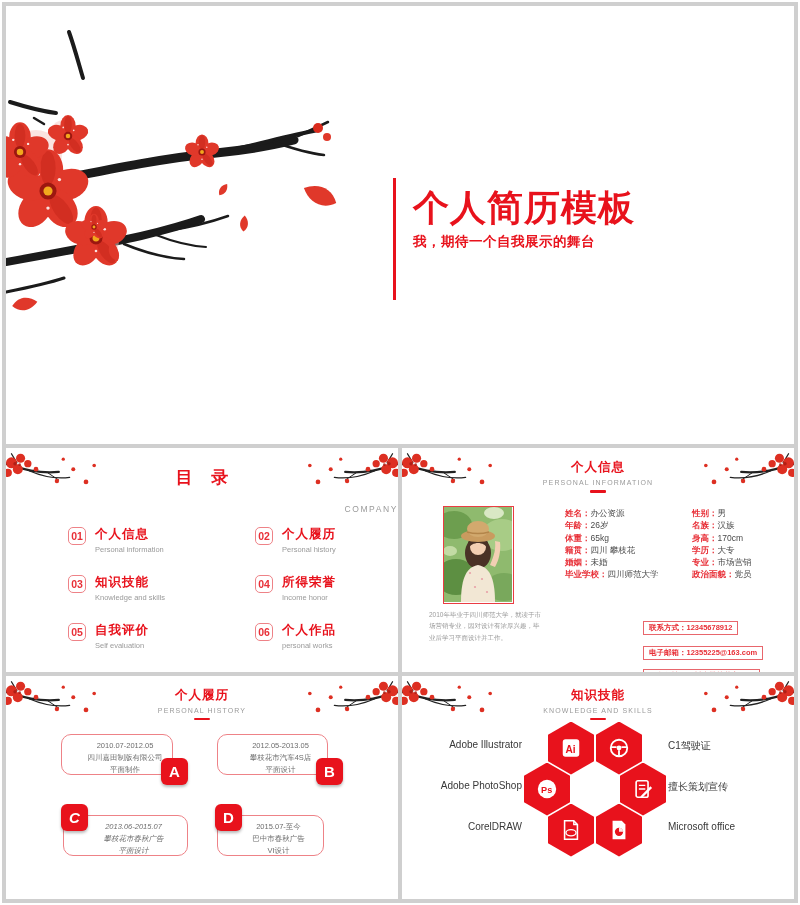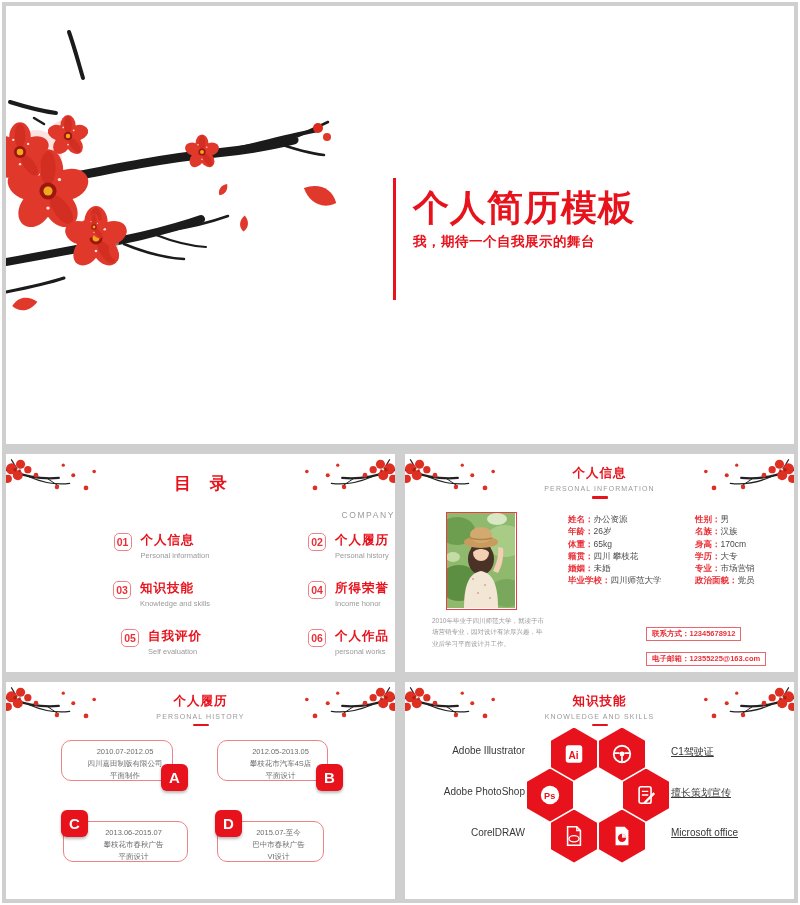--- a/index.html
+++ b/index.html
@@ -6,21 +6,21 @@
     --red:#e8121c;
     --soft-red:#ee8287;
     --frame:#cfcfcf;
   }
   *{margin:0;padding:0;box-sizing:border-box;}
   body{background:#fff;font-family:"Liberation Sans","DejaVu Sans",sans-serif;}
   .canvas{width:800px;height:905px;background:#fff;padding:2px;position:relative;}
   .frame{
     width:796px;height:901px;border:4px solid var(--frame);
     background:var(--frame);
-    display:grid;grid-template-columns:1fr 1fr;grid-template-rows:438px 1fr 1fr;gap:10px;
+    display:grid;grid-template-columns:1fr 1fr;grid-template-rows:438px 1fr 1fr;gap:4px;
   }
   .slide{position:relative;background:#fff;overflow:hidden;}
   .hero{grid-column:1 / -1;}
 
   
   .hero-art{position:absolute;left:0;top:0;}
   .hero-rule{position:absolute;left:387px;top:172px;width:3px;height:122px;background:var(--red);}
   .hero-title{position:absolute;left:407px;top:178px;font-size:36px;font-weight:bold;color:var(--red);letter-spacing:1px;}
   .hero-subtitle{position:absolute;left:407px;top:227px;font-size:13.5px;font-weight:bold;color:var(--red);letter-spacing:.5px;}
   .hero-desc{position:absolute;left:407px;top:253px;width:262px;font-size:9.5px;line-height:1.35;color:#7b7b7b;}
@@ -32,21 +32,21 @@
   .sec-header{position:absolute;top:11px;left:0;right:0;text-align:center;}
   .sec-title{font-size:12.5px;font-weight:bold;color:var(--red);letter-spacing:1px;}
   .sec-sub{font-size:7px;color:#9a9a9a;letter-spacing:1.1px;margin-top:3px;}
   .sec-line{width:16px;height:2.5px;background:var(--red);border-radius:1px;margin:4px auto 0;}
 
   
   .toc-header{position:absolute;top:18px;left:0;right:0;text-align:center;}
   .toc-title{font-size:17px;font-weight:bold;color:var(--red);letter-spacing:7px;text-indent:7px;}
   .toc-company{font-size:8.5px;color:#9a9a9a;letter-spacing:1.6px;margin-top:15px;text-align:right;}
   .toc-grid{position:absolute;left:62px;top:78px;display:grid;grid-template-columns:187px 187px;row-gap:20px;}
-  .toc-item{display:flex;align-items:flex-start;justify-content:center;}
+  .toc-item{display:flex;align-items:flex-start;}
   .toc-num{width:18px;height:18px;border:1.3px solid var(--soft-red);border-radius:5px;color:#e83038;
            font-size:10.5px;font-weight:bold;text-align:center;line-height:16px;margin-right:9px;margin-top:1px;}
   .toc-t{font-size:12.5px;font-weight:bold;color:var(--red);letter-spacing:1px;}
   .toc-s{font-size:7.5px;color:#9a9a9a;margin-top:2px;}
 
   
   .photo{position:absolute;left:41px;top:58px;width:71px;height:98px;border:1.5px solid #ea3d43;}
   .photo svg{display:block;}
   .photo-caption{position:absolute;left:27px;top:161px;width:116px;font-size:6.5px;line-height:1.75;color:#9b9b9b;}
   .fields{position:absolute;top:59px;}
@@ -59,37 +59,37 @@
                font-size:7.5px;font-weight:bold;line-height:12px;padding:0 5px;white-space:nowrap;margin-top:34px;}
   .contact-box.c1{top:139px;}
   .contact-box.c2{top:164px;}
   .contact-box.c3{top:187px;}
 
   
   .h-box{position:absolute;border:1.2px solid var(--soft-red);border-radius:10px;text-align:center;padding-top:5px;padding-left:16px;}
   .h-box .h-line{font-size:7.5px;color:#6d6d6d;line-height:1.65;}
   .h-a{left:55px;top:58px;width:112px;height:41px;}
   .h-b{left:211px;top:58px;width:111px;height:41px;}
-  .h-c{left:57px;top:139px;width:125px;height:41px;}
+  .h-c{left:57px;top:139px;width:125px;height:41px;font-style:italic;}
   .h-d{left:211px;top:139px;width:107px;height:41px;}
   .h-badge{position:absolute;width:27px;height:27px;border-radius:6px;background:var(--red);color:#fff;
            font-size:15px;font-weight:bold;text-align:center;line-height:27px;box-shadow:0 2px 3px rgba(0,0,0,.28);}
   .h-a .h-badge,.h-b .h-badge{right:-16px;bottom:-11px;}
   .h-c .h-badge,.h-d .h-badge{left:-3px;top:-12px;}
 
   
   .hex{position:absolute;width:46px;height:53px;background:var(--red);
        clip-path:polygon(50% 0%,100% 25%,100% 75%,50% 100%,0% 75%,0% 25%);
        display:flex;align-items:center;justify-content:center;}
   .hx-tl{left:146px;top:46px;}  .hx-tr{left:194px;top:46px;}
   .hx-ml{left:122px;top:87px;}  .hx-mr{left:218px;top:87px;}
   .hx-bl{left:146px;top:128px;} .hx-br{left:194px;top:128px;}
   .sk-label{position:absolute;font-size:10px;color:#383838;white-space:nowrap;}
   .sk-left{left:14px;width:106px;text-align:right;}
-  .sk-right{left:266px;text-align:center;text-decoration:underline;}
+  .sk-right{left:266px;text-align:center;}
   .sk-r1{top:63px;} .sk-r2{top:104px;} .sk-r3{top:145px;}
 </style>
 </head>
 <body>
 
 <svg width="0" height="0" style="position:absolute" aria-hidden="true">
   <defs>
     <g id="flower">
       <g fill="#e0382a">
         <ellipse cx="0" cy="-11" rx="8" ry="11"></ellipse>

